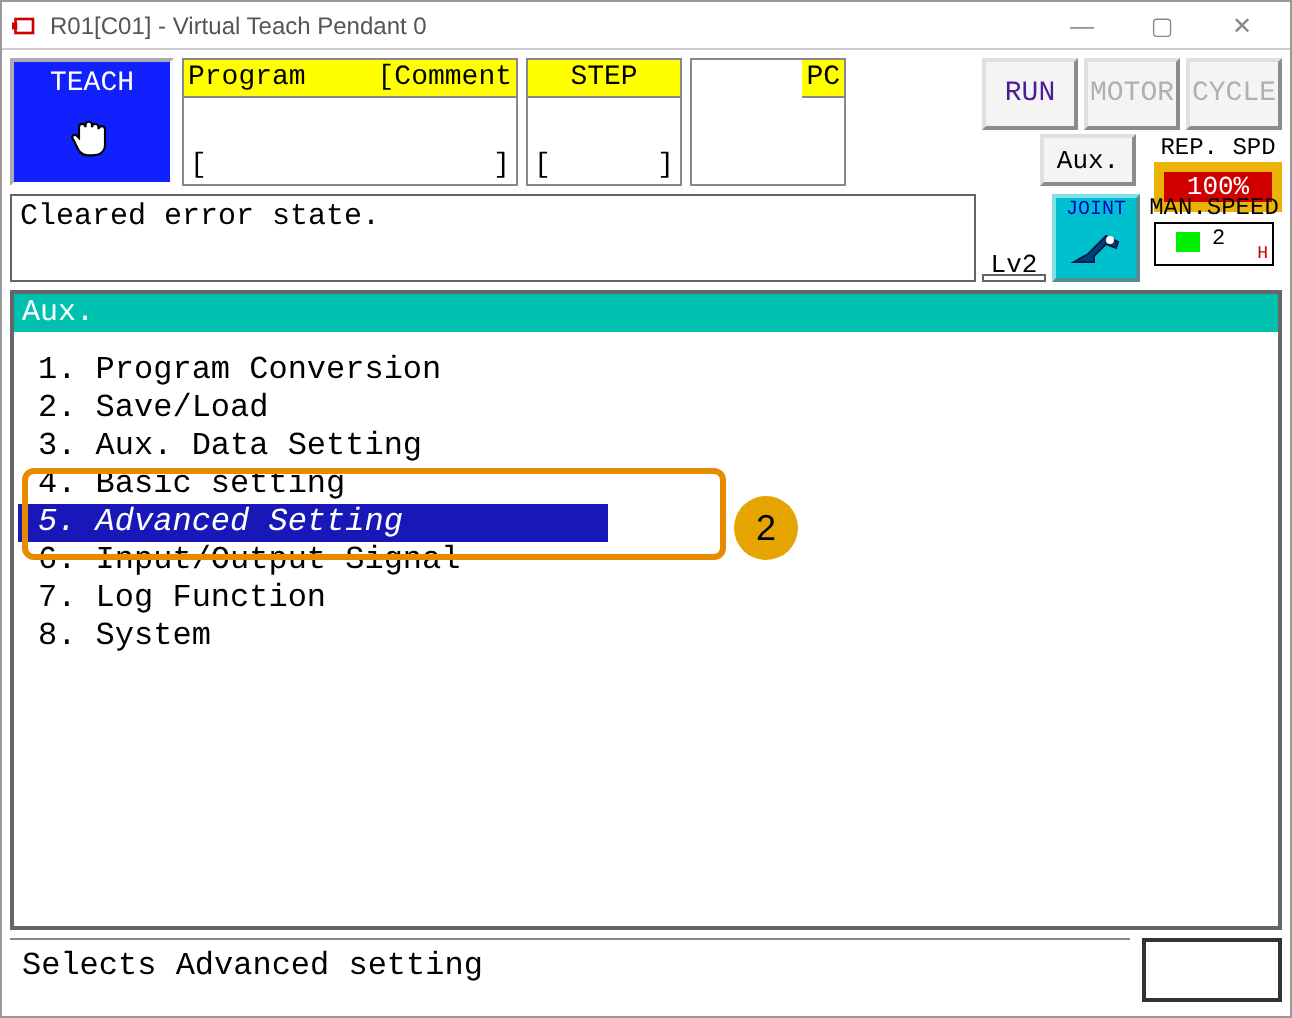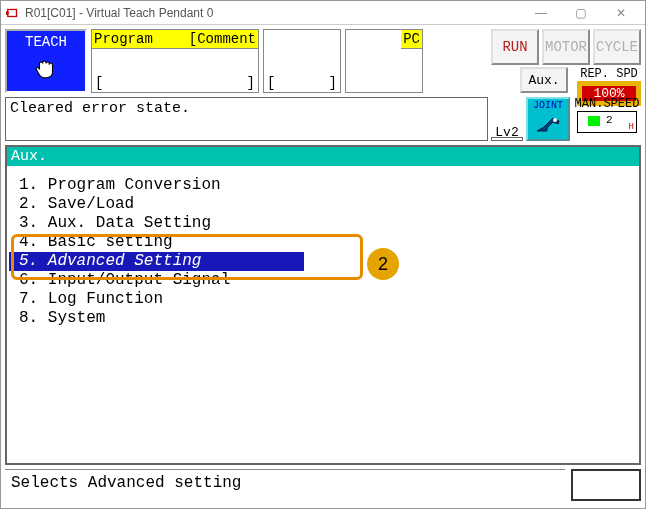--- a/index.html
+++ b/index.html
@@ -93,21 +93,21 @@
   }
   .rightrow {
     display: flex; gap: 3px; justify-content: flex-end;
   }
   .bigbtn {
     width: 48px; height: 36px;
     border: 2px outset #e0e0e0;
     background: #f4f4f4;
     display: flex; align-items: center; justify-content: center;
     font-size: 14px;
-    color: #b91c1c;
+    color: #4c1d95;
   }
   .bigbtn.dis { color: #b0b0b0; }
   .aux-btn {
     width: 48px; height: 26px;
     border: 2px outset #e0e0e0;
     background: #f4f4f4;
     display: flex; align-items: center; justify-content: center;
     font-size: 13px;
   }
   .repspd {
@@ -276,20 +276,23 @@
         <span>[Comment</span>
       </div>
       <div class="panel-body">
         <span>[</span>
         <span style="flex:1"></span>
         <span>]</span>
       </div>
     </div>
 
     <div class="panel step">
+      <div class="panel-head" style="justify-content:center">
+        <span>STEP</span>
+      </div>
       <div class="panel-body">
         <span>[</span>
         <span style="flex:1"></span>
         <span>]</span>
       </div>
     </div>
 
     <div class="panel pc">
       <div class="panel-head" style="justify-content:center">
         <span>PC</span>

